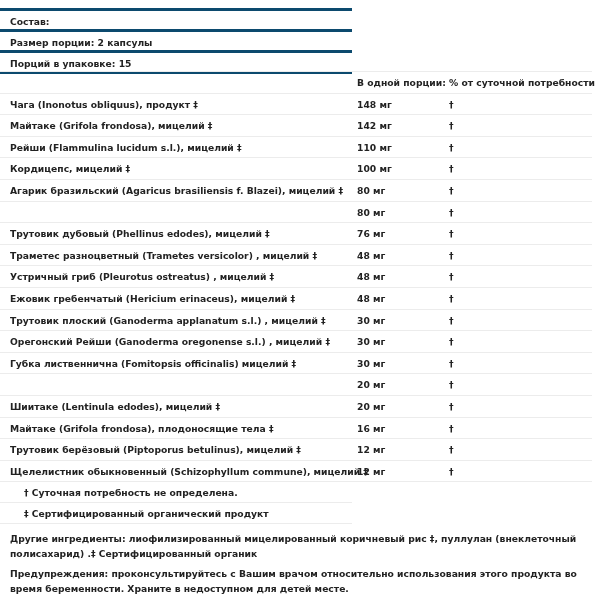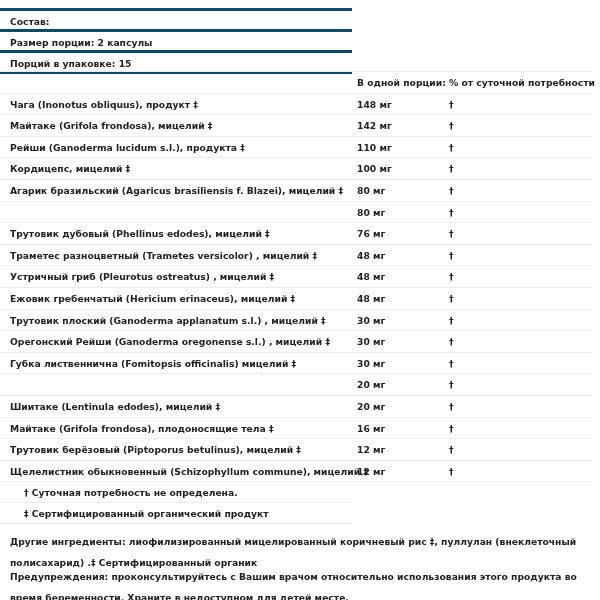--- a/index.html
+++ b/index.html
@@ -10,21 +10,21 @@
              box-sizing:border-box; }
   .top-row span { position:absolute; left:10px; top:5px; white-space:nowrap; }
   .tbl { position:absolute; left:0; top:71px; width:592px; }
   .tr { position:relative; height:21.6px; border-top:1px solid #ececec; box-sizing:border-box; }
   .tr span { position:absolute; top:5px; white-space:nowrap; }
   .c1 { left:10px; }
   .c2 { left:357px; }
   .c3 { left:449px; }
   .foot-row { position:absolute; left:0; width:352px; height:21px; border-top:1px solid #ececec; box-sizing:border-box; }
   .foot-row span { position:absolute; left:24px; top:5px; white-space:nowrap; }
-  .para { position:absolute; left:10px; width:585px; line-height:21px; }
+  .para { position:absolute; left:10px; width:585px; line-height:15px; }
 </style>
 </head>
 <body>
 
 <div class="wrap">
   <div class="top-row" style="top:8px;">
     <span>Состав:</span>
   </div>
   <div class="top-row" style="top:29px;">
     <span>Размер порции: 2 капсулы</span>
@@ -45,21 +45,21 @@
           <span class="c1">Чага (Inonotus obliquus), продукт ‡</span>
           <span class="c2">148 мг</span>
           <span class="c3">†</span>
         </div>
         <div class="tr">
           <span class="c1">Майтаке (Grifola frondosa), мицелий ‡</span>
           <span class="c2">142 мг</span>
           <span class="c3">†</span>
         </div>
         <div class="tr">
-          <span class="c1">Рейши (Ganoderma lucidum s.l.), продукта ‡</span>
+          <span class="c1">Рейши (Flammulina lucidum s.l.), мицелий ‡</span>
           <span class="c2">110 мг</span>
           <span class="c3">†</span>
         </div>
         <div class="tr">
           <span class="c1">Кордицепс, мицелий ‡</span>
           <span class="c2">100 мг</span>
           <span class="c3">†</span>
         </div>
         <div class="tr">
           <span class="c1">Агарик бразильский (Agaricus brasiliensis f. Blazei), мицелий ‡</span>

